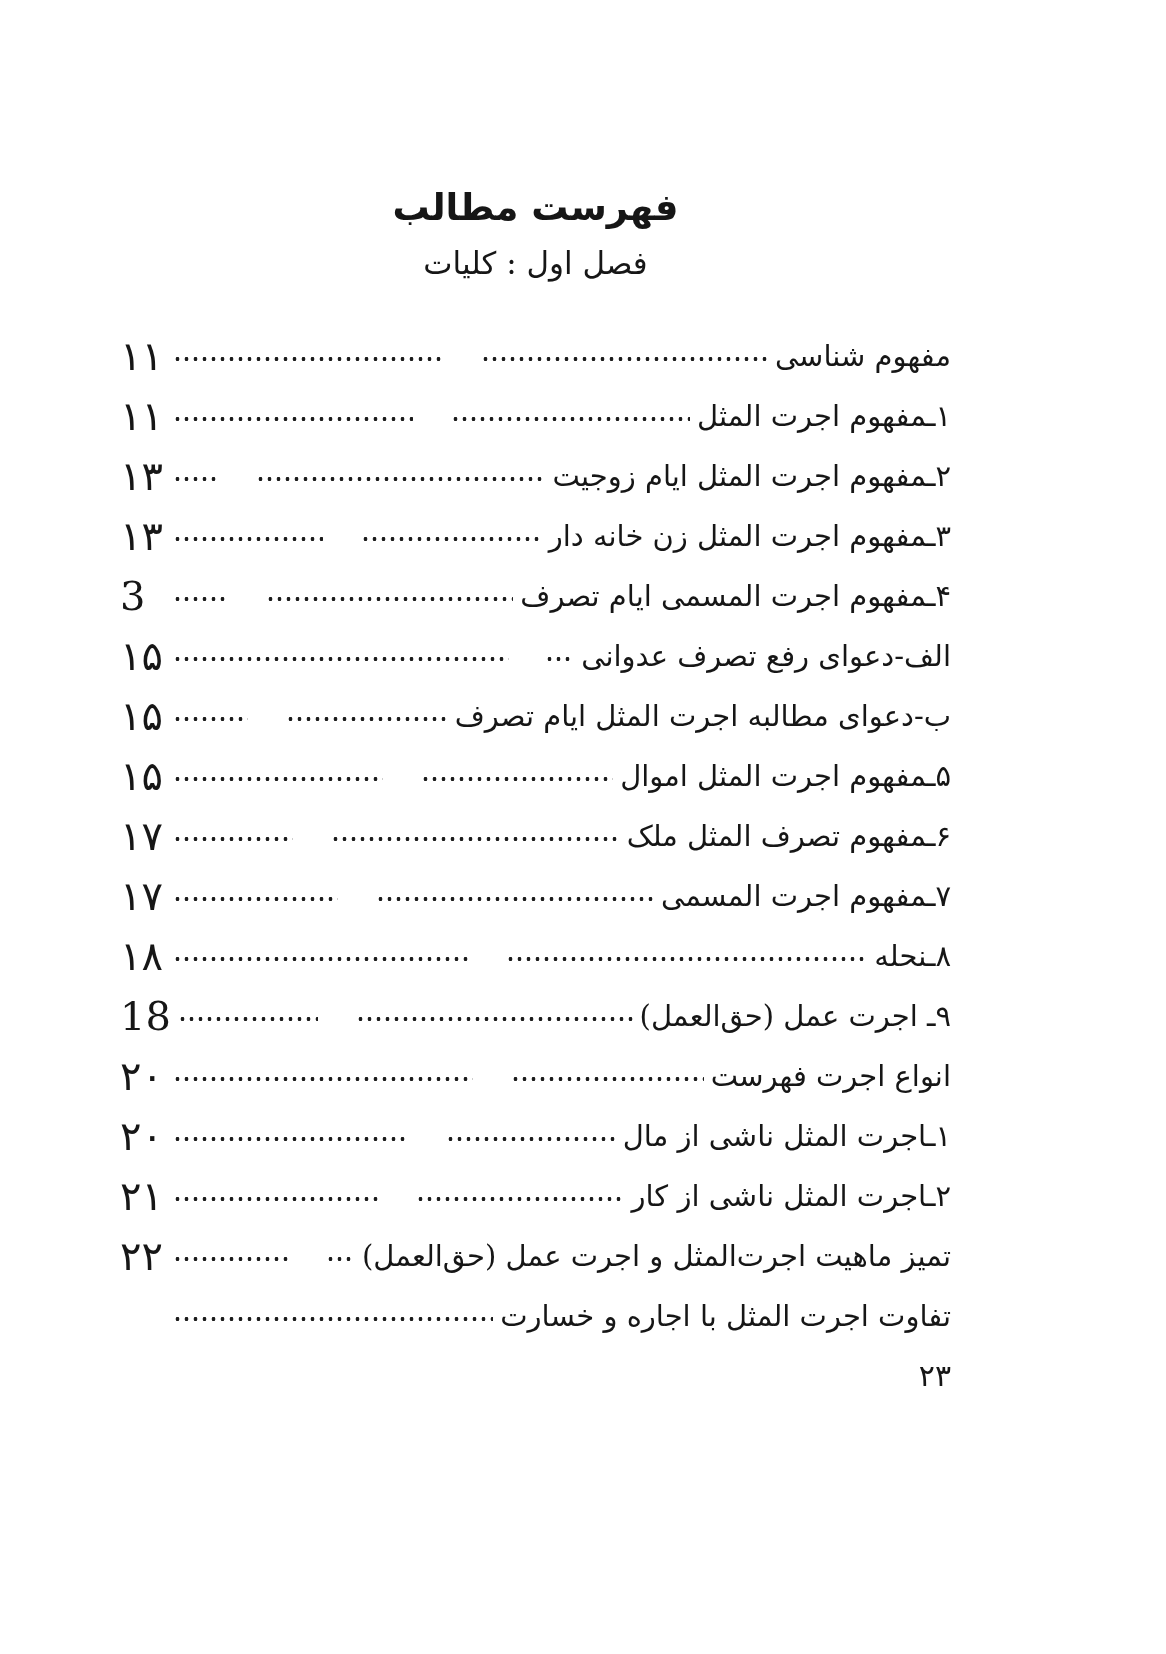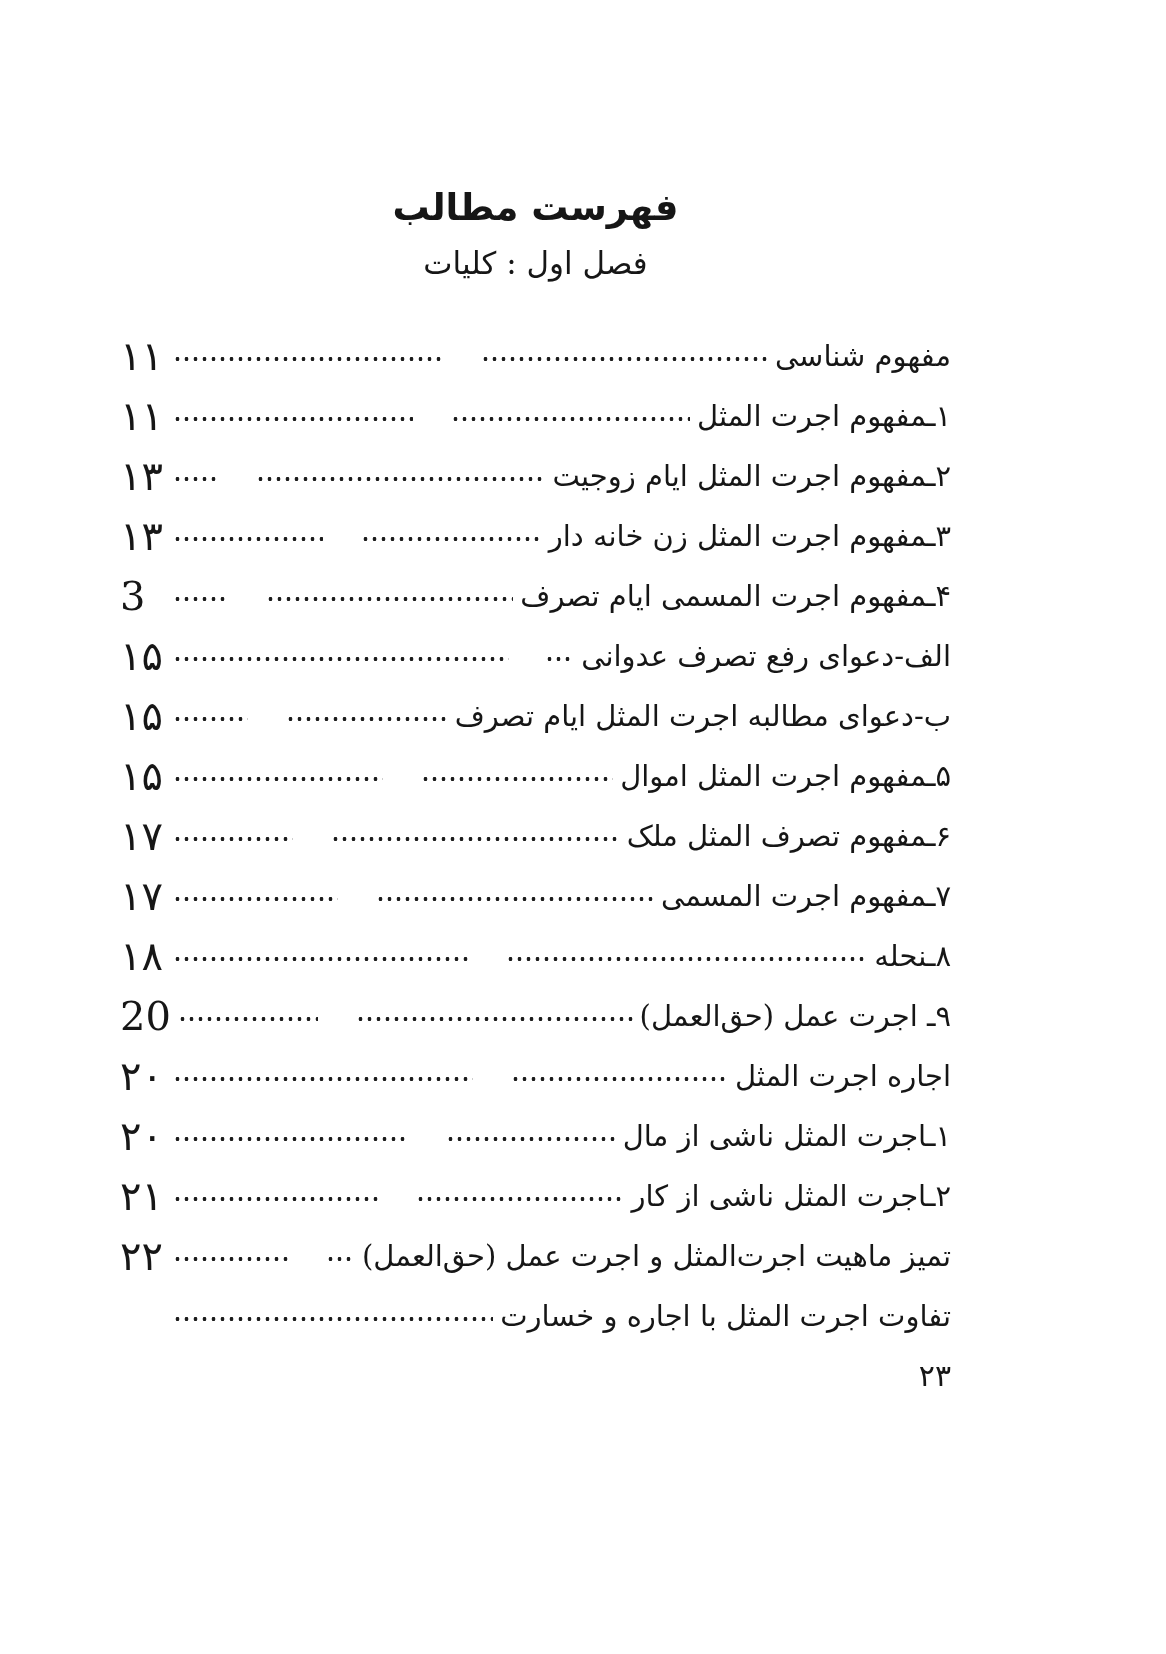--- a/index.html
+++ b/index.html
@@ -182,25 +182,25 @@
     <span class="lgap"></span>
     <span class="lead2"></span>
     <span class="pnum">۱۸</span>
   </div>
 
   <div class="row">
     <span class="label">۹ـ اجرت عمل (حق‌العمل)</span>
     <span class="lead"></span>
     <span class="lgap"></span>
     <span class="lead2"></span>
-    <span class="pnum">20</span>
-  </div>
-
-  <div class="row">
-    <span class="label">اجاره اجرت المثل</span>
+    <span class="pnum">18</span>
+  </div>
+
+  <div class="row">
+    <span class="label">انواع اجرت فهرست</span>
     <span class="lead"></span>
     <span class="lgap"></span>
     <span class="lead2"></span>
     <span class="pnum">۲۰</span>
   </div>
 
   <div class="row">
     <span class="label">۱ـاجرت المثل ناشی از مال</span>
     <span class="lead"></span>
     <span class="lgap"></span>

